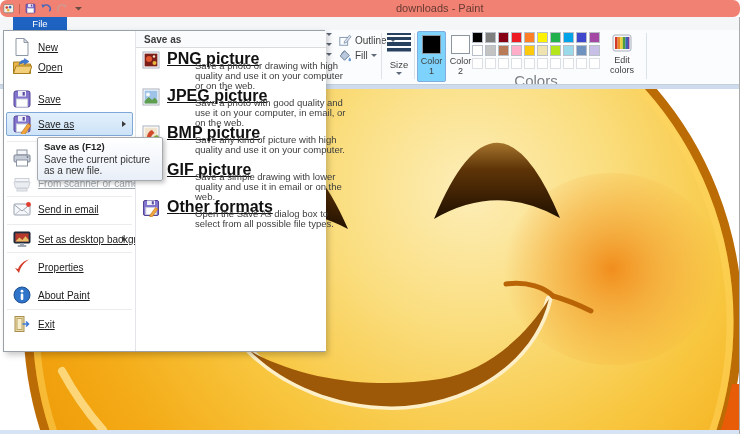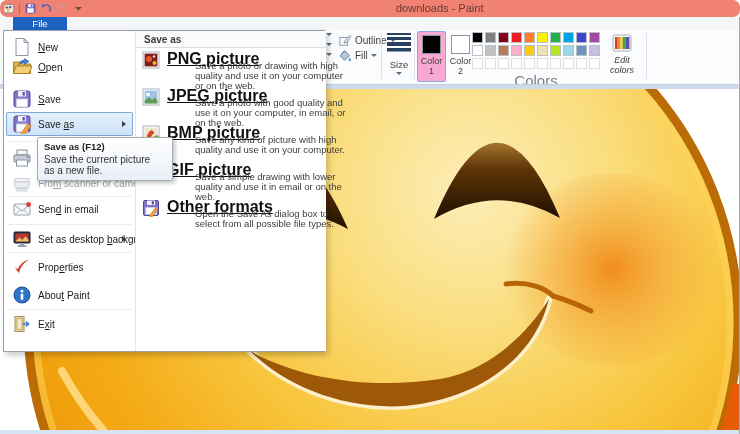--- a/index.html
+++ b/index.html
@@ -20,60 +20,60 @@
   .rib-sep{position:absolute;top:3px;width:1px;height:46px;background:#dde2e8;}
   .gallery-carets{position:absolute;left:324px;top:3px;width:10px;display:flex;flex-direction:column;gap:7px;align-items:center;}
   .tri-down{width:0;height:0;border-top:3.5px solid #5f6a78;border-left:3px solid transparent;border-right:3px solid transparent;}
   .rib-row{position:absolute;display:flex;align-items:center;gap:3px;font-size:10px;color:#3f3f3f;cursor:pointer;}
   .rib-icon{width:14px;height:13px;display:inline-flex;}
   .size-group{position:absolute;left:386px;top:2px;width:26px;text-align:center;cursor:pointer;}
   .size-group .lbl{font-size:9.5px;color:#3f3f3f;margin-top:3px;}
   .size-group .car{display:flex;justify-content:center;margin-top:2px;}
   .colorbtn{position:absolute;top:1px;width:27px;height:49px;text-align:center;font-size:9px;line-height:10px;
     color:#3f3f3f;border:1px solid transparent;border-radius:2px;cursor:pointer;}
-  .colorbtn.selected{background:#f9a8d4;border-color:#7fadde;}
+  .colorbtn.selected{background:#7dd3fc;border-color:#7fadde;}
   .colorbtn .swatch{width:17px;height:17px;margin:3px auto 2px auto;border:1px solid #8d959f;background:#000;}
   #palette{position:absolute;left:472px;top:2px;display:grid;grid-template-columns:repeat(10,11px);grid-auto-rows:11px;gap:2px;}
   .pcell{width:11px;height:11px;border:1px solid #b9bfc7;box-sizing:border-box;cursor:pointer;}
   .pcell.empty{border-color:#dcdfe3;background:#fff;}
   .colors-label{position:absolute;left:472px;top:42px;width:128px;text-align:center;font-size:15px;color:#76溶7b80;color:#7b8086;}
-  .editcolors{position:absolute;left:606px;top:1px;width:32px;text-align:center;font-size:9px;line-height:10px;color:#3f3f3f;cursor:pointer;font-style:italic;}
+  .editcolors{position:absolute;left:606px;top:1px;width:32px;text-align:center;font-size:9px;line-height:10px;color:#3f3f3f;cursor:pointer;}
   .editcolors .eicon{width:20px;height:20px;margin:2px auto 2px auto;}
   .ribbon-bottom{position:absolute;left:0;top:84px;width:740px;height:1px;background:#c3cfdd;}
   .scroll-strip{position:absolute;left:0;top:85px;width:740px;height:4px;background:#cddbec;}
   
   .canvas-area{position:absolute;left:0;top:89px;width:740px;height:341px;background:#fff;}
   .statusbar{position:absolute;left:0;top:430px;width:740px;height:4px;background:#d6e3f5;}
   .win-right-border{position:absolute;right:0;top:17px;width:1px;height:417px;background:#ababab;}
   
   .file-menu{position:absolute;left:3px;top:30px;width:322px;height:322px;background:#fff;
     border:1px solid #9aa0a8;box-sizing:border-box;z-index:50;box-shadow:3px 3px 6px rgba(0,0,0,.22);}
   .menu-left{position:absolute;left:0;top:0;width:131px;height:100%;}
   .menu-divider{position:absolute;left:131px;top:0;width:1px;height:100%;background:#e3e5e8;}
   .menu-item{position:absolute;left:2px;width:127px;height:24px;display:flex;align-items:center;cursor:pointer;
     font-size:10px;color:#1a1a1a;border:1px solid transparent;border-radius:2px;box-sizing:border-box;}
   .menu-item .mi-icon{width:20px;height:20px;margin-left:5px;flex:0 0 20px;}
-  .menu-item .mi-label{margin-left:6px;white-space:nowrap;}
+  .menu-item .mi-label{margin-left:6px;white-space:nowrap;text-decoration:underline;}
   .menu-item.highlighted{background:linear-gradient(#e3f0fc,#cde3f8);border-color:#7fa8d9;}
   .menu-item.disabled{color:#a0a6ad;cursor:default;}
   .menu-item .mi-arrow{position:absolute;right:6px;width:0;height:0;
     border-left:4px solid #3a3a3a;border-top:3.5px solid transparent;border-bottom:3.5px solid transparent;}
   .menu-sep{position:absolute;left:3px;width:125px;height:1px;background:#ececec;}
   
   .submenu{position:absolute;left:132px;top:0;width:190px;height:100%;background:#fff;}
   .submenu-header{position:absolute;left:0;top:0;width:100%;height:17px;background:#fafbfc;
     font-size:10px;font-weight:bold;color:#3c3c3c;line-height:17px;padding-left:8px;box-sizing:border-box;
     border-bottom:1px solid #dcdcdc;}
   .sub-item{position:absolute;left:0;width:188px;cursor:pointer;}
   .sub-item .si-icon{position:absolute;left:6px;top:1px;width:18px;height:18px;}
   .sub-item .si-title{position:absolute;left:31px;top:0;font-size:16px;font-weight:bold;color:#111;white-space:nowrap;text-decoration:underline;}
   .sub-item .si-desc{position:absolute;left:31px;top:11px;width:156px;font-size:9.5px;line-height:10px;color:#3d3d3d;margin-left:28px;}
   .ukey{text-decoration:underline;text-underline-offset:1px;}
   
-  .tooltip{position:absolute;left:37px;top:137px;width:136px;z-index:60;
+  .tooltip{position:absolute;left:37px;top:137px;width:126px;z-index:60;
     background:linear-gradient(#ffffff,#e9eff8);border:1px solid #a7abb0;border-radius:2px;
     box-shadow:2px 2px 4px rgba(0,0,0,.25);padding:3px 6px 4px 6px;box-sizing:border-box;}
   .tooltip .tt-title{font-size:9.5px;font-weight:bold;color:#222;}
   .tooltip .tt-body{font-size:10px;color:#333;margin-top:3px;width:114px;line-height:10.5px;}
 </style>
 </head>
 <body>
 
 <div id="window">
 

